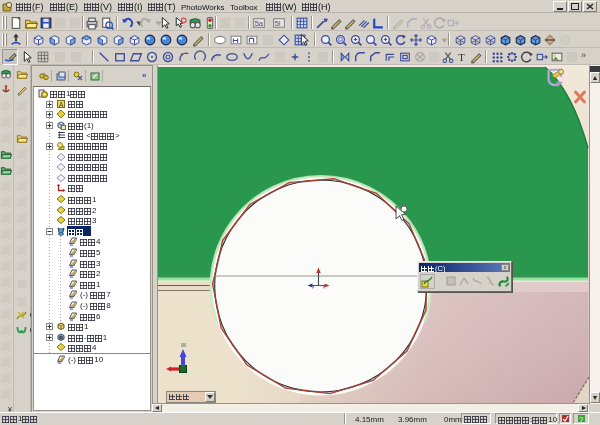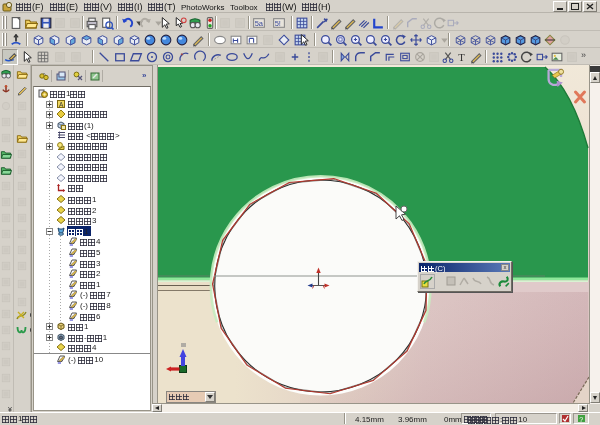--- a/index.html
+++ b/index.html
@@ -925,21 +925,21 @@
 <div class="abs" style="left:581.5px;top:405.5px;width:0;height:0;border-left:4px solid #222;border-top:2.5px solid transparent;border-bottom:2.5px solid transparent"></div>
 <div class="abs" style="left:0;top:412px;width:600px;height:13px;background:#d6d2ca;border-top:1px solid #fff"></div>
 <div class="abs" style="left:2px;top:414px;font-size:8px;color:#222"><span class="k s"></span><span class="k s"></span><span style="vertical-align:1px">1</span><span class="k s"></span><span class="k s"></span></div>
 <div class="abs" style="left:344px;top:413px;width:1px;height:11px;border-left:1px solid #989488;border-right:1px solid #fff"></div>
 <div class="abs" style="left:355px;top:415px;font-size:8px;color:#222">4.15mm</div>
 <div class="abs" style="left:398px;top:415px;font-size:8px;color:#222">3.96mm</div>
 <div class="abs" style="left:444px;top:415px;font-size:8px;color:#222">0mm</div>
 <div class="abs sunk" style="left:461px;top:413px;width:30px;height:11px"></div>
 <div class="abs" style="left:464px;top:415px;font-size:8px;line-height:9px"><span class="k s"></span><span class="k s"></span><span class="k s"></span></div>
 <div class="abs sunk" style="left:495px;top:413px;width:62px;height:11px"></div>
-<div class="abs" style="left:468px;top:415px;font-size:8px;color:#222"><span class="k s"></span><span class="k s"></span><span class="k s"></span><span class="k s"></span><span style="vertical-align:1px">:</span><span class="k s"></span><span class="k s"></span><span style="vertical-align:1px">10</span></div>
+<div class="abs" style="left:498px;top:415px;font-size:8px;color:#222"><span class="k s"></span><span class="k s"></span><span class="k s"></span><span class="k s"></span><span style="vertical-align:1px">:</span><span class="k s"></span><span class="k s"></span><span style="vertical-align:1px">10</span></div>
 <div class="abs sunk" style="left:559px;top:413px;width:12px;height:11px"></div>
 <svg class="abs" style="left:561px;top:414px" width="9" height="9" viewBox="0 0 9 9">
       <rect x="1" y="1" width="7" height="7" fill="#b03030"></rect>
       <path d="M2 5 L4 7 L7 2" stroke="#fff" stroke-width="1.2" fill="none"></path>
     </svg>
 <div class="abs sunk" style="left:573px;top:413px;width:16px;height:11px"></div>
 <svg class="abs" style="left:577px;top:414px" width="9" height="9" viewBox="0 0 9 9">
       <rect x="1" y="1" width="7" height="7" fill="#40a040"></rect>
       <text x="2.2" y="7.5" font-size="7" fill="#fff" font-family="Liberation Sans">?</text>
     </svg>

